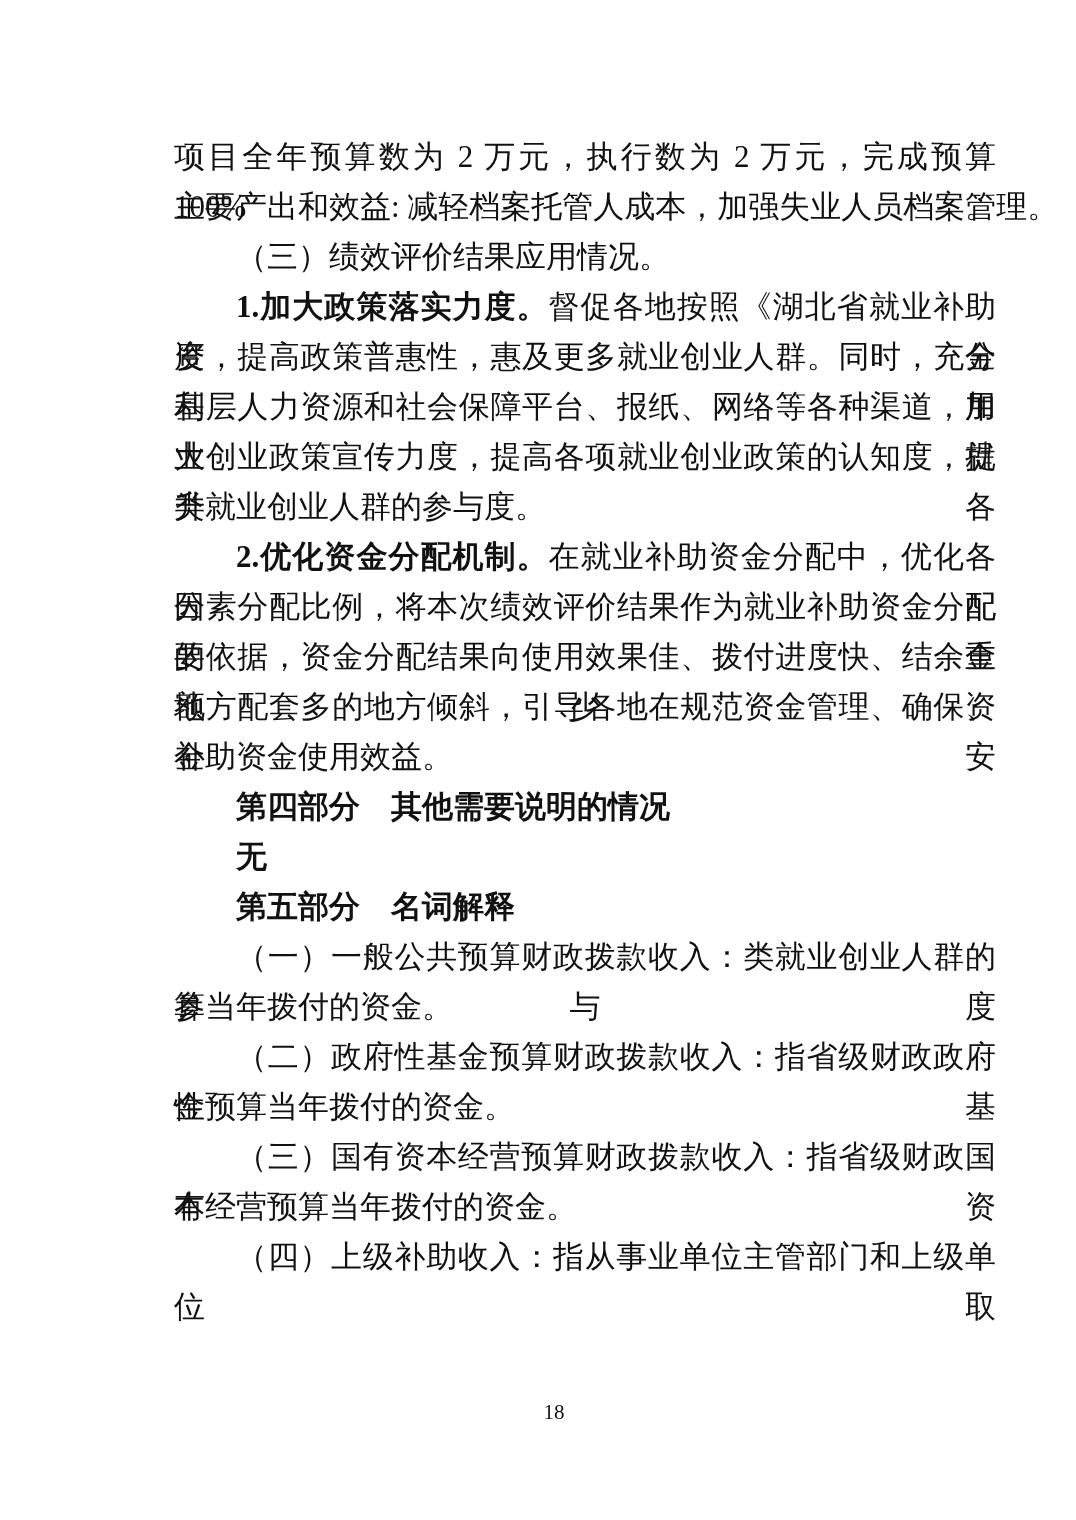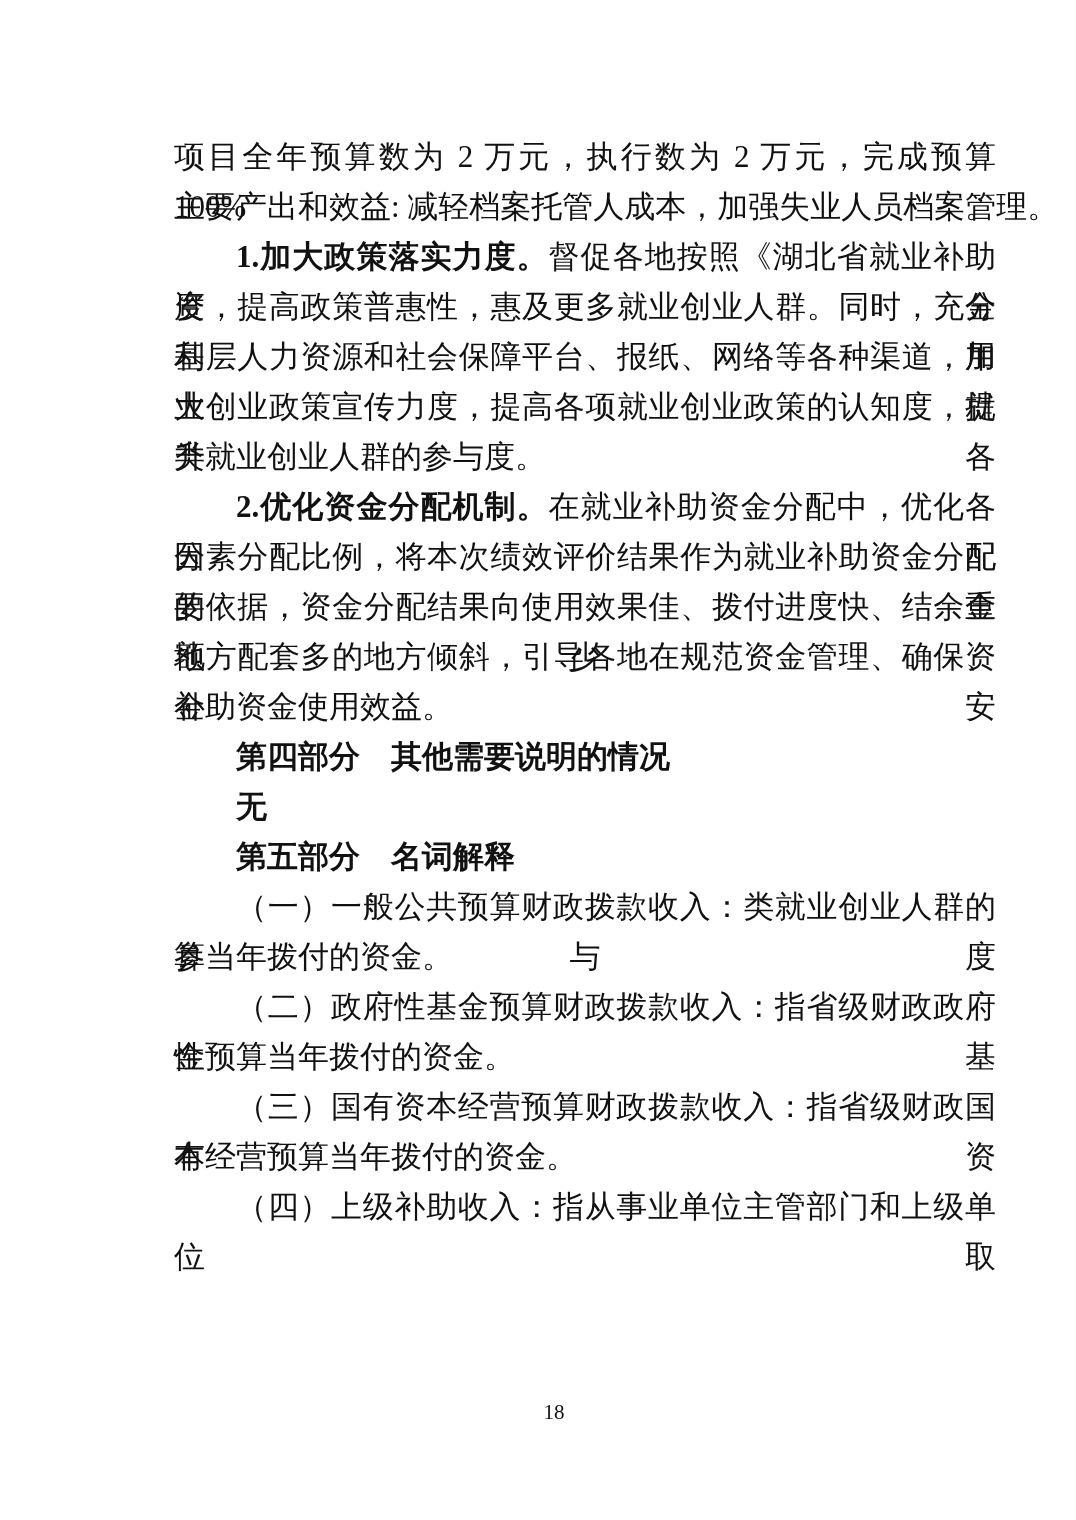--- a/index.html
+++ b/index.html
@@ -66,20 +66,21 @@
     color: #111111;
   }
 </style>
 </head>
 <body>
 
 <div class="page">
   <div class="content">
       <div class="doc-line justify"><span class="seg-body">项目全年预算数为 2 万元，执行数为 2 万元，完成预算 100%。</span></div>
       <div class="doc-line"><span class="seg-body">主要产出和效益: 减轻档案托管人成本，加强失业人员档案管理。</span></div>
+      <div class="doc-line indent"><span class="seg-body">（三）绩效评价结果应用情况。</span></div>
       <div class="doc-line indent justify"><span class="seg-body-bold">1.加大政策落实力度。</span><span class="seg-body">督促各地按照《湖北省就业补助资金</span></div>
       <div class="doc-line justify"><span class="seg-body">度，提高政策普惠性，惠及更多就业创业人群。同时，充分利用</span></div>
       <div class="doc-line justify"><span class="seg-body">基层人力资源和社会保障平台、报纸、网络等各种渠道，加大就</span></div>
       <div class="doc-line justify"><span class="seg-body">业创业政策宣传力度，提高各项就业创业政策的认知度，提升各</span></div>
       <div class="doc-line"><span class="seg-body">类就业创业人群的参与度。</span></div>
       <div class="doc-line indent justify"><span class="seg-body-bold">2.优化资金分配机制。</span><span class="seg-body">在就业补助资金分配中，优化各分配</span></div>
       <div class="doc-line justify"><span class="seg-body">因素分配比例，将本次绩效评价结果作为就业补助资金分配的重</span></div>
       <div class="doc-line justify"><span class="seg-body">要依据，资金分配结果向使用效果佳、拨付进度快、结余金额少、</span></div>
       <div class="doc-line justify"><span class="seg-body">地方配套多的地方倾斜，引导各地在规范资金管理、确保资金安</span></div>
       <div class="doc-line"><span class="seg-body">补助资金使用效益。</span></div>

